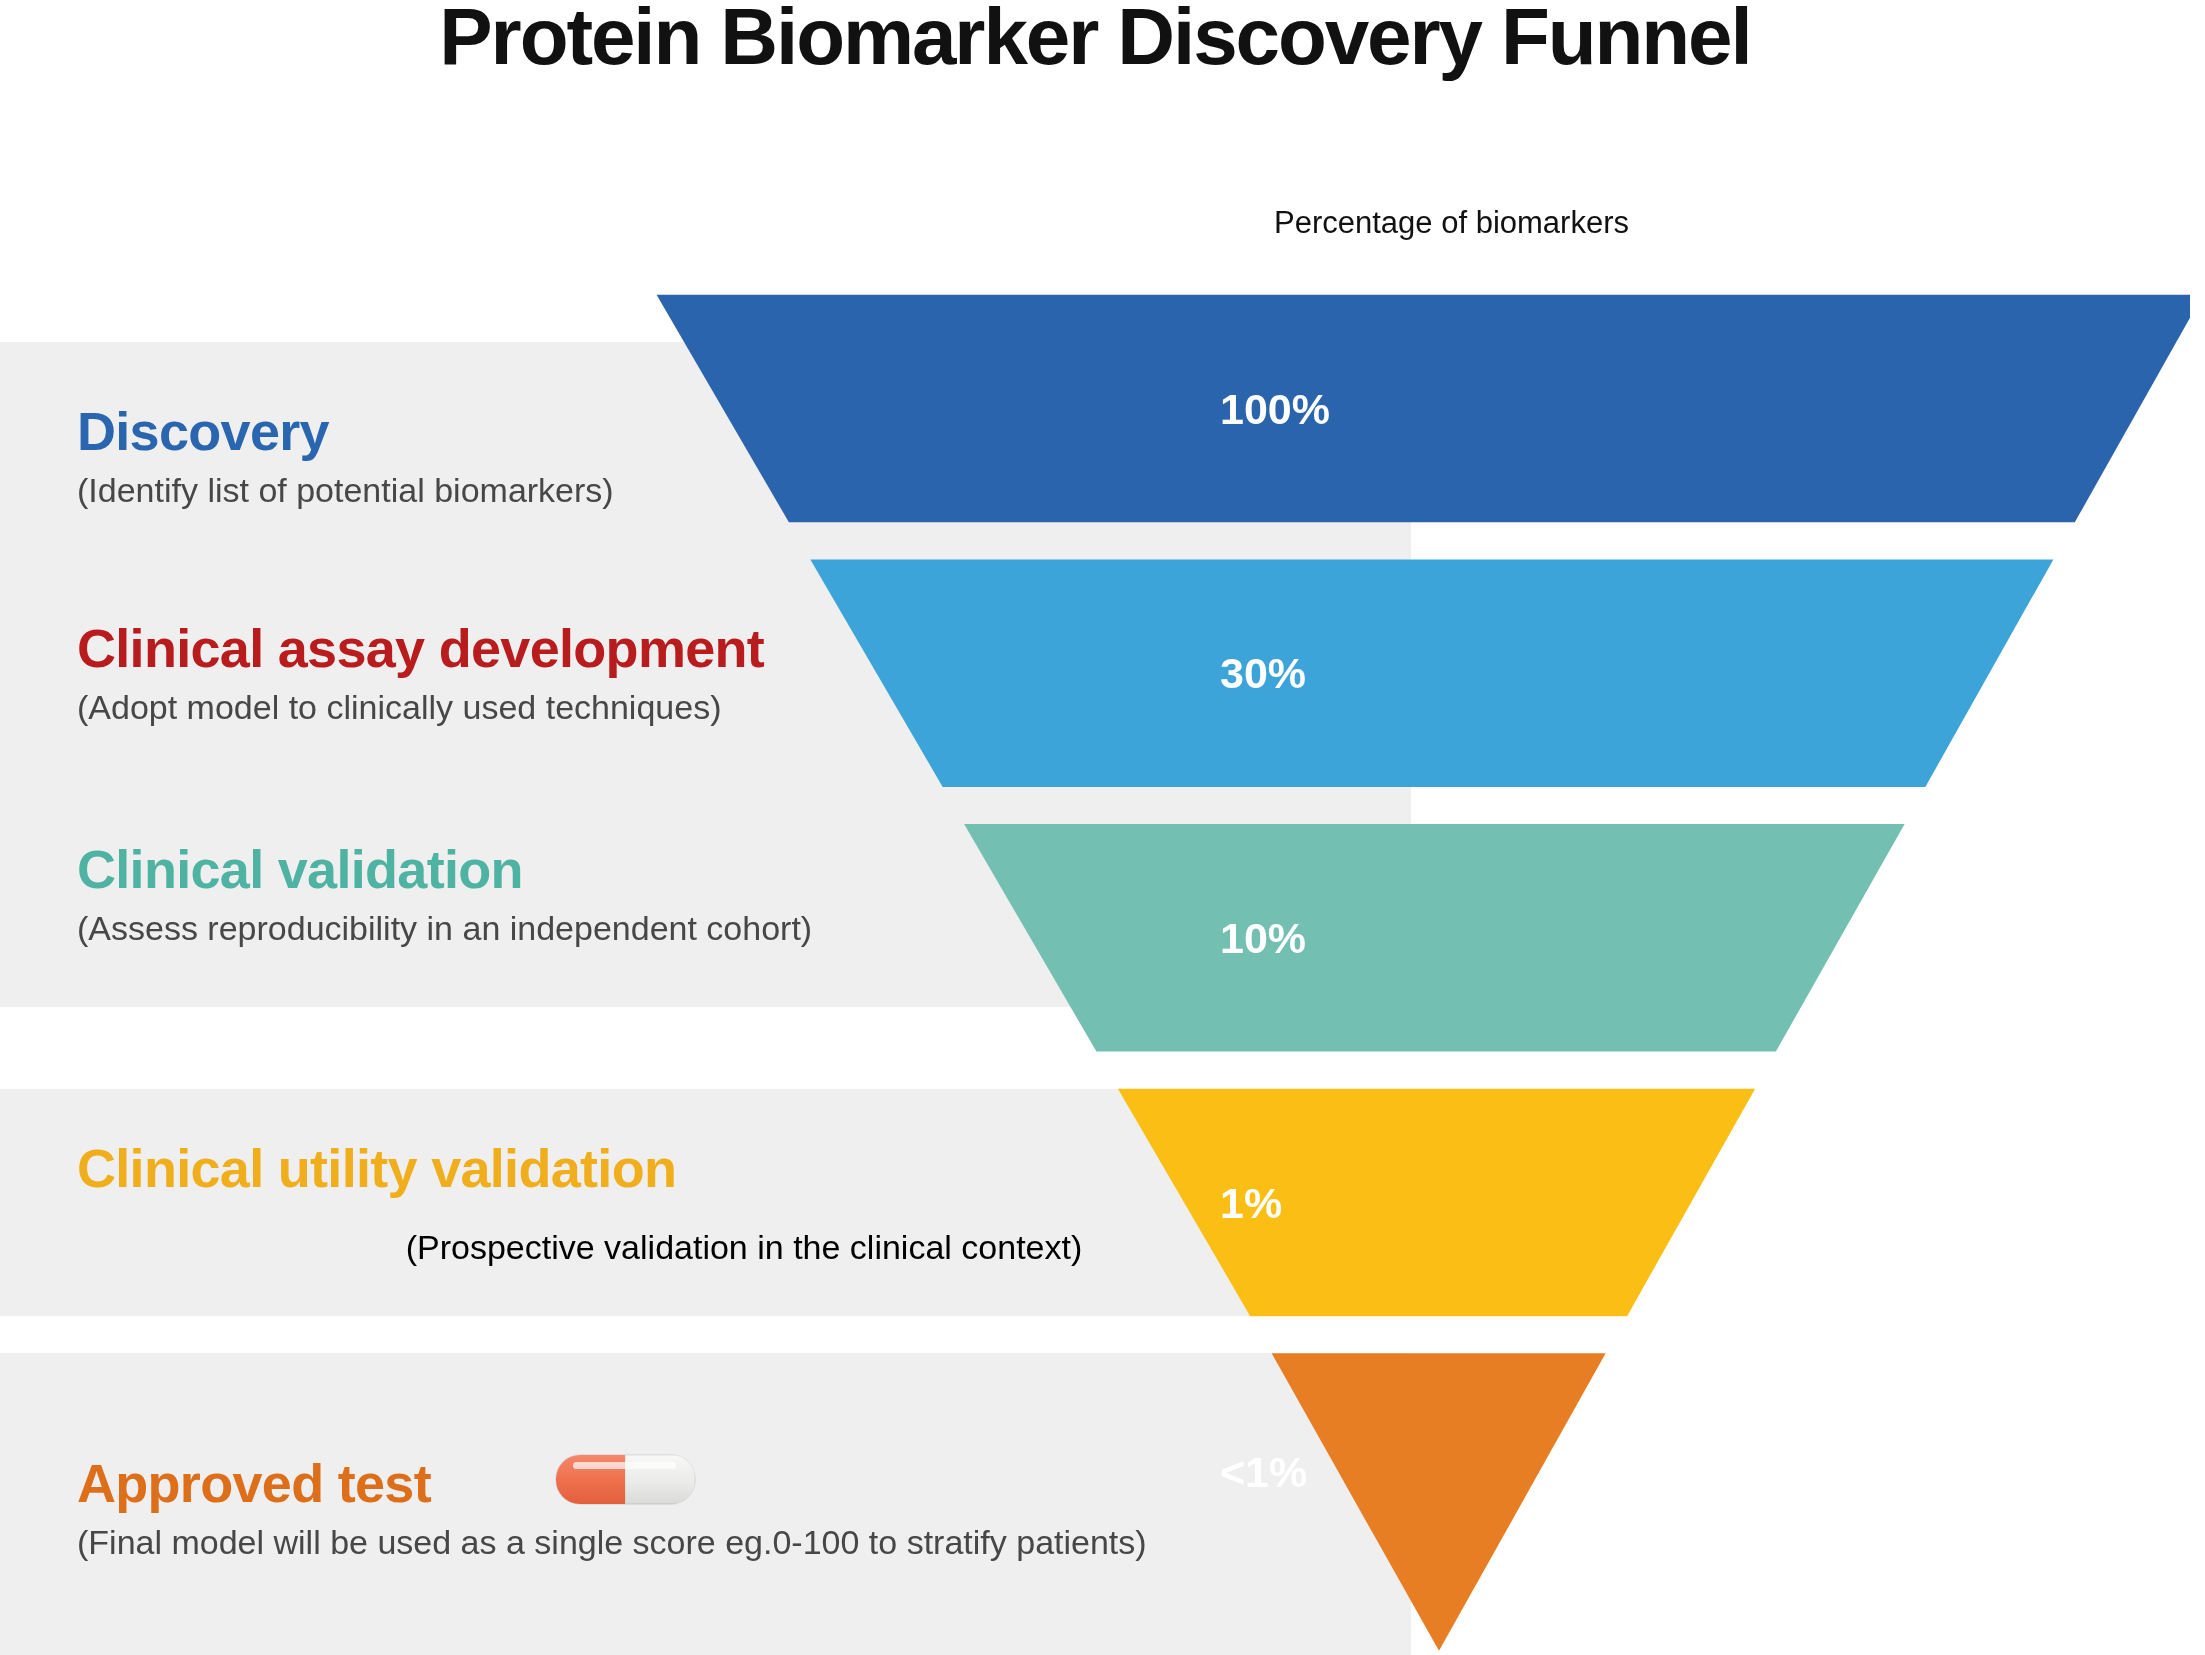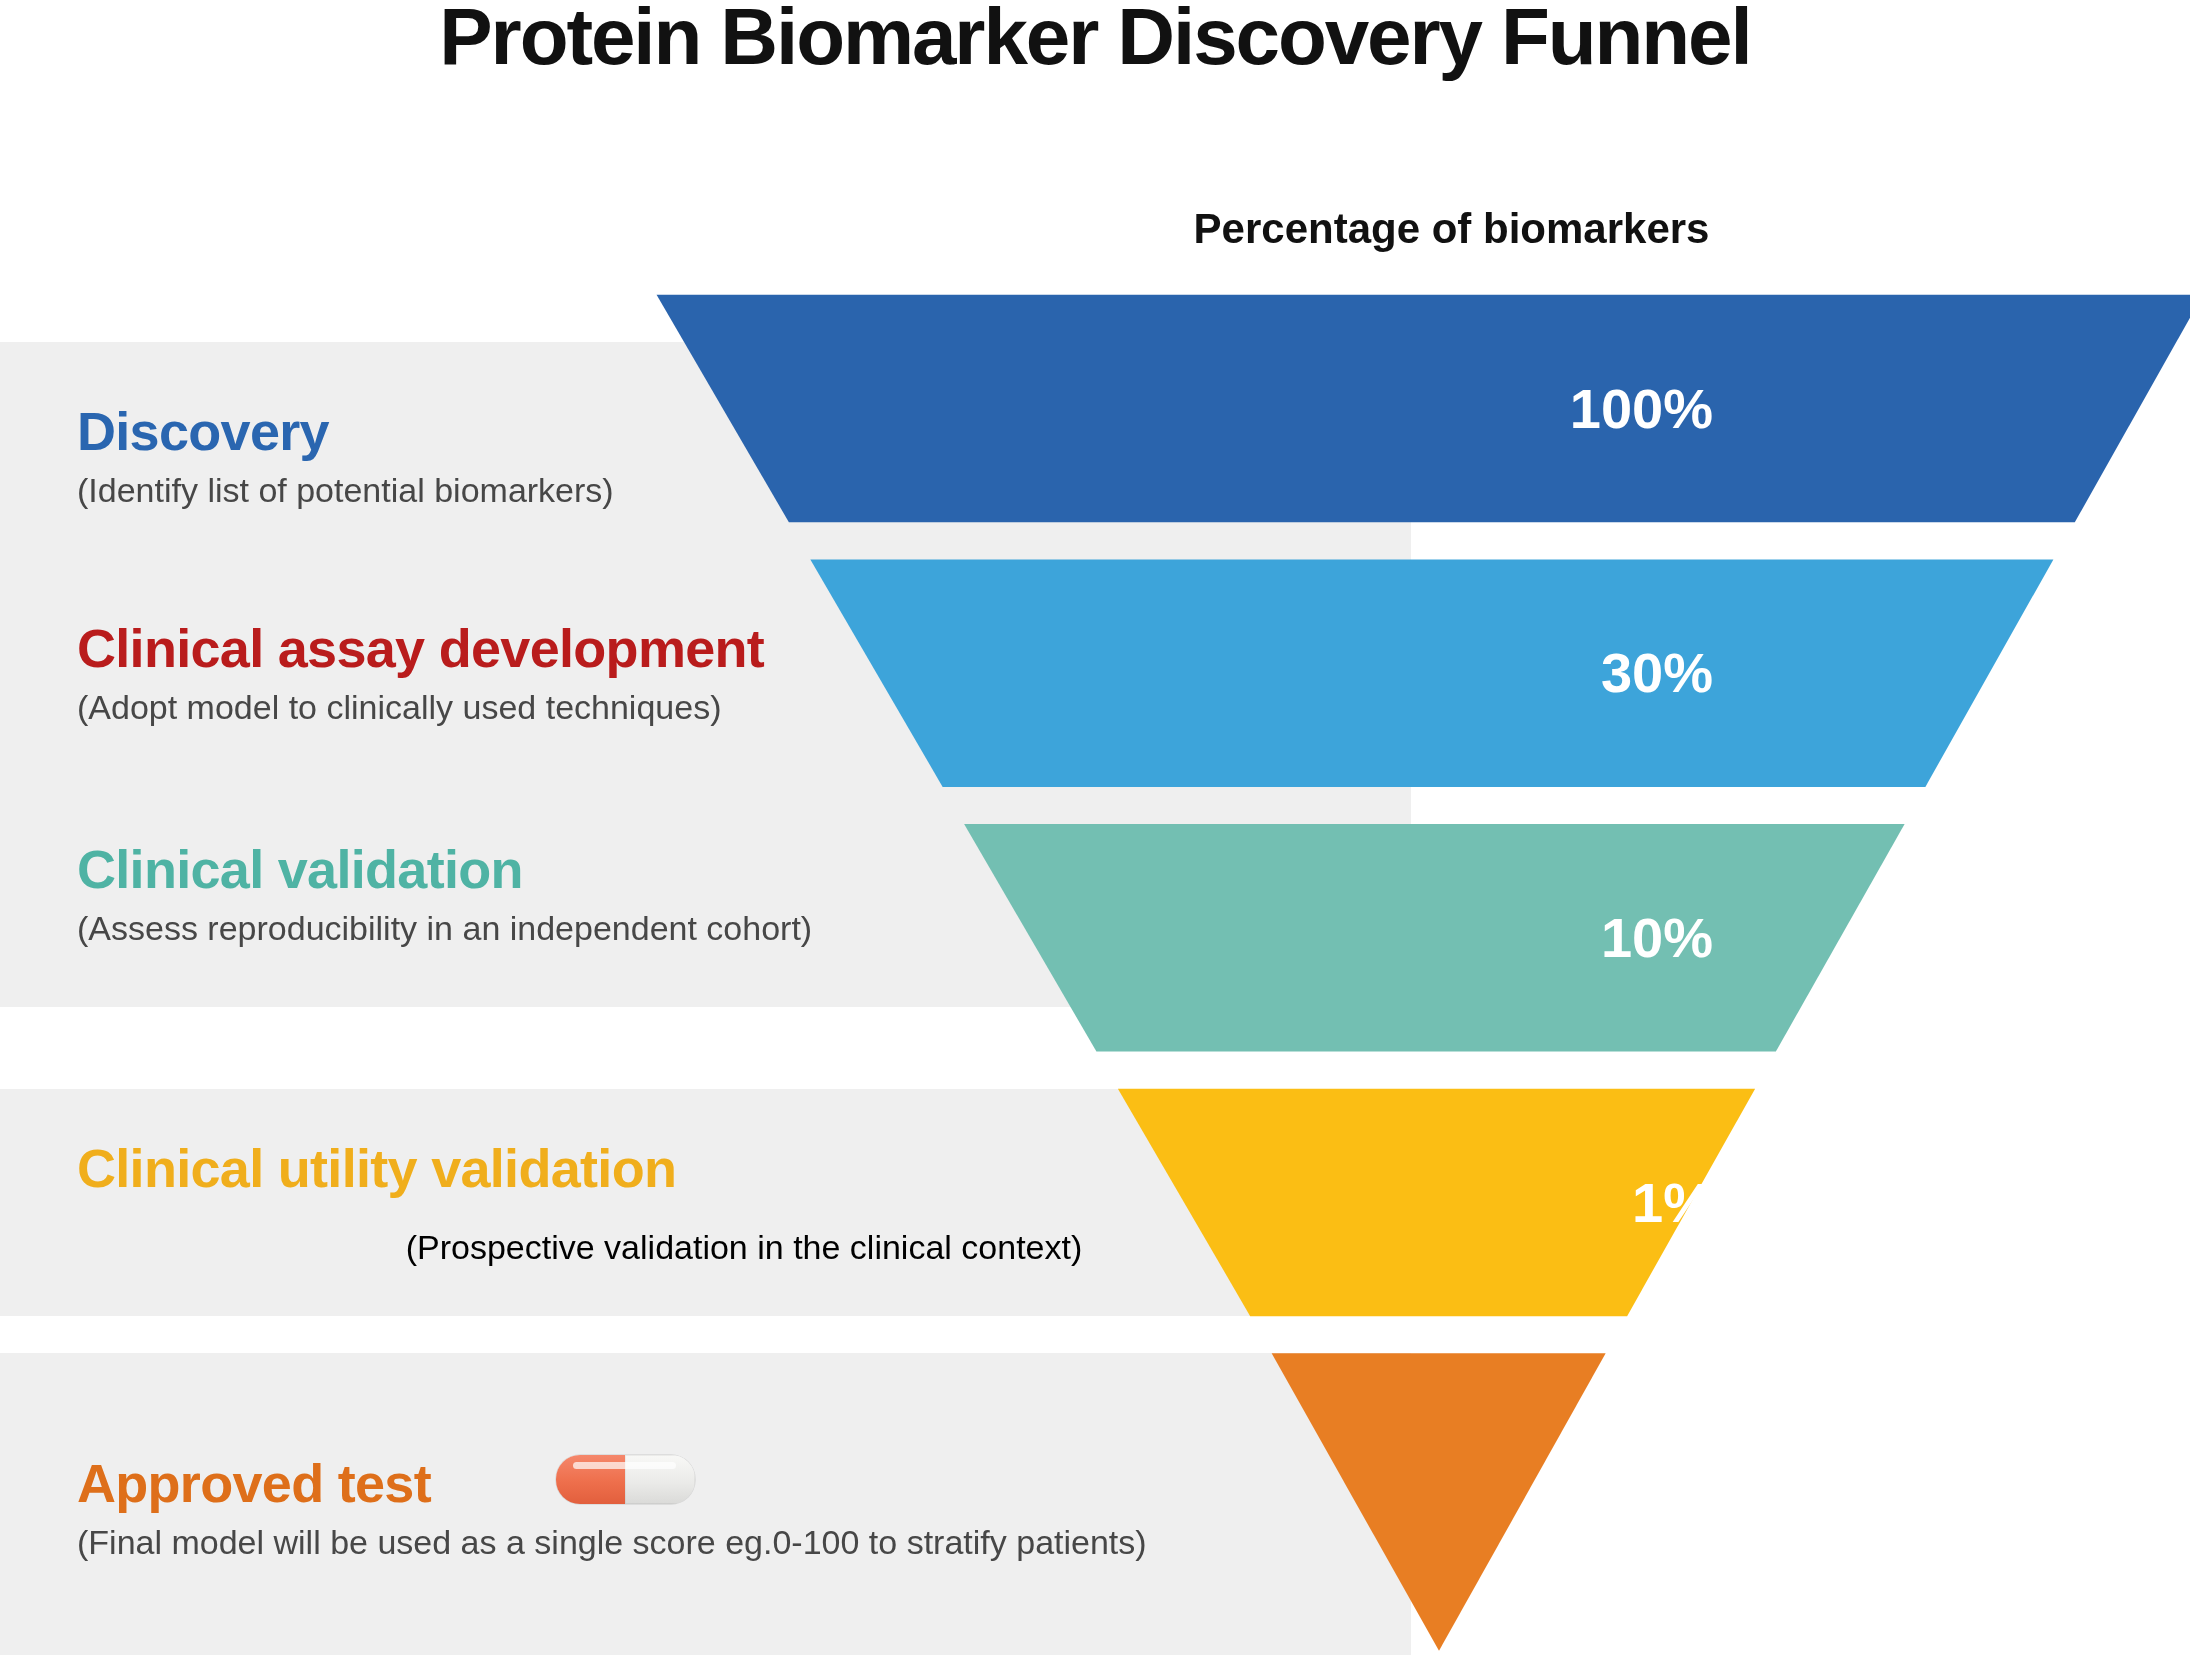--- a/index.html
+++ b/index.html
@@ -2,38 +2,38 @@
 <html style="font-size:11.4px"><head>
 <meta charset="utf-8">
 <style>
   html,body{margin:0;padding:0;}
   body{font-family:"Liberation Sans","DejaVu Sans",sans-serif;background:#ffffff;}
   #canvas{position:relative;width:2190px;height:1656px;overflow:hidden;background:#ffffff;}
 
   .chart-title{position:absolute;top:-8.6px;left:0;width:100%;text-align:center;
     font-size:80px;font-weight:bold;letter-spacing:-2.1px;line-height:1.15;color:#111;}
   .col-header{position:absolute;left:1094px;top:205px;width:715px;text-align:center;
-    font-size:42px;font-weight:bold;color:#111;}
+    font-size:31px;font-weight:normal;color:#111;}
 
   .band{position:absolute;left:0;width:1411px;display:flex;flex-direction:column;
     justify-content:center;box-sizing:border-box;padding-left:77px;}
   .band-1{top:295px;height:227px;}
   .band-2{top:559px;height:227px;}
   .band-3{top:780px;height:227px;}
   .band-4{top:1089px;height:227px;}
   .band-5{top:1353px;height:303px;}
 
   .stage-title-row{display:flex;align-items:center;gap:125px;}
   .stage-title{font-size:54px;font-weight:bold;letter-spacing:-0.7px;white-space:nowrap;line-height:1.12;}
   .stage-desc{font-size:34px;margin-top:10px;white-space:nowrap;line-height:1.15;}
 
   .funnel-svg{position:absolute;left:0;top:0;width:2205px;height:1656px;}
 
-  .stage-value{position:absolute;left:1284px;width:429px;height:72px;line-height:72px;
-    text-align:right;font-size:56px;font-weight:bold;}
+  .stage-value{position:absolute;left:1220px;width:429px;height:72px;line-height:72px;
+    text-align:left;font-size:43px;font-weight:bold;}
   .value-1{top:373px;}
   .value-2{top:637px;}
   .value-3{top:902px;}
   .value-4{top:1167px;}
   .value-5{top:1436px;}
 
   .pill{position:relative;display:inline-block;width:139px;height:49px;border-radius:24px;
     overflow:hidden;box-shadow:inset 0 -5.7px 8.6px rgba(0,0,0,0.10), inset 0 1.4px 2.1px rgba(255,255,255,0.5), 0 0 0 0.7px rgba(0,0,0,0.10);}
   .pill-left{position:absolute;left:0;top:0;width:50%;height:100%;}
   .pill-right{position:absolute;right:0;top:0;width:50%;height:100%;

